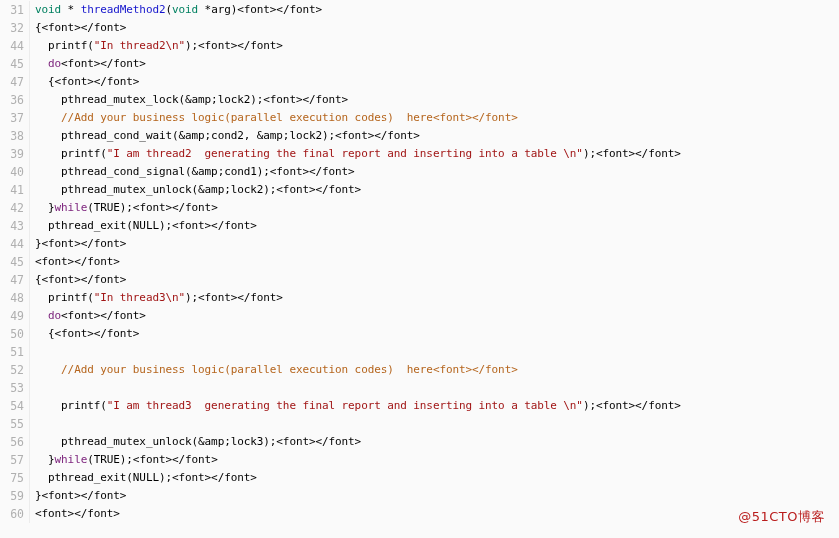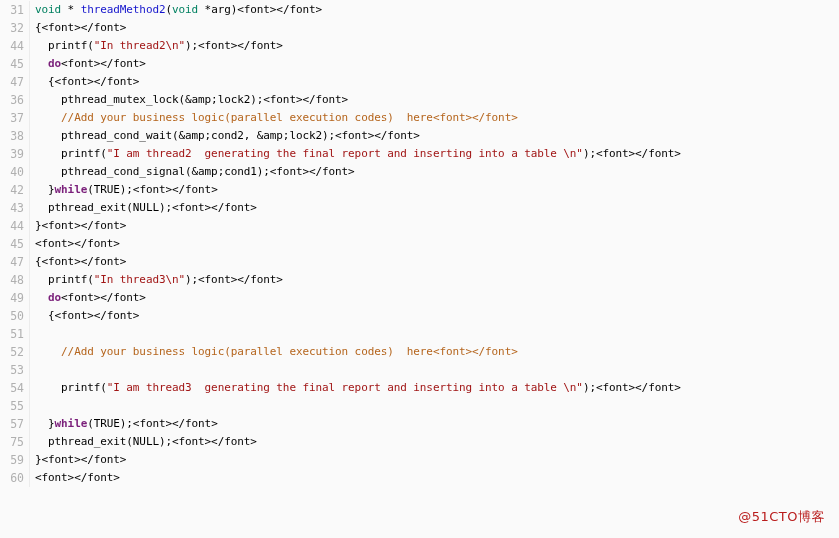--- a/index.html
+++ b/index.html
@@ -54,21 +54,21 @@
     color: #000000;
     white-space: pre;
     letter-spacing: -0.1px;
   }
 
   
   .tok-type      { color: #008060; }
   .tok-fn        { color: #1515cc; }
   .tok-string    { color: #a11616; }
   .tok-comment   { color: #b5651d; }
-  .tok-keyword   { color: #7a1f7a; font-weight: bold; }
+  .tok-keyword   { color: #7a1f7a; }
   .tok-plain     { color: #000000; }
 
   #watermark {
     position: absolute;
     right: 14px;
     bottom: 12px;
     font-family: "DejaVu Sans", "Liberation Sans", sans-serif;
     font-size: 13px;
     color: #b91c1c;
     letter-spacing: 0.5px;
@@ -83,32 +83,34 @@
       <div class="code-line"><span class="line-number">31</span><span class="line-content"><span class="tok-type">void</span><span class="tok-plain"> * </span><span class="tok-fn">threadMethod2</span><span class="tok-plain">(</span><span class="tok-type">void</span><span class="tok-plain"> *arg)&lt;font&gt;&lt;/font&gt;</span></span></div>
       <div class="code-line"><span class="line-number">32</span><span class="line-content"><span class="tok-plain">{&lt;font&gt;&lt;/font&gt;</span></span></div>
       <div class="code-line"><span class="line-number">44</span><span class="line-content"><span class="tok-plain">  printf(</span><span class="tok-string">"In thread2\n"</span><span class="tok-plain">);&lt;font&gt;&lt;/font&gt;</span></span></div>
       <div class="code-line"><span class="line-number">45</span><span class="line-content"><span class="tok-plain">  </span><span class="tok-keyword">do</span><span class="tok-plain">&lt;font&gt;&lt;/font&gt;</span></span></div>
       <div class="code-line"><span class="line-number">47</span><span class="line-content"><span class="tok-plain">  {&lt;font&gt;&lt;/font&gt;</span></span></div>
       <div class="code-line"><span class="line-number">36</span><span class="line-content"><span class="tok-plain">    pthread_mutex_lock(&amp;amp;lock2);&lt;font&gt;&lt;/font&gt;</span></span></div>
       <div class="code-line"><span class="line-number">37</span><span class="line-content"><span class="tok-comment">    //Add your business logic(parallel execution codes)  here</span><span class="tok-comment">&lt;font&gt;&lt;/font&gt;</span></span></div>
       <div class="code-line"><span class="line-number">38</span><span class="line-content"><span class="tok-plain">    pthread_cond_wait(&amp;amp;cond2, &amp;amp;lock2);&lt;font&gt;&lt;/font&gt;</span></span></div>
       <div class="code-line"><span class="line-number">39</span><span class="line-content"><span class="tok-plain">    printf(</span><span class="tok-string">"I am thread2  generating the final report and inserting into a table \n"</span><span class="tok-plain">);&lt;font&gt;&lt;/font&gt;</span></span></div>
       <div class="code-line"><span class="line-number">40</span><span class="line-content"><span class="tok-plain">    pthread_cond_signal(&amp;amp;cond1);&lt;font&gt;&lt;/font&gt;</span></span></div>
+      <div class="code-line"><span class="line-number">41</span><span class="line-content"><span class="tok-plain">    pthread_mutex_unlock(&amp;amp;lock2);&lt;font&gt;&lt;/font&gt;</span></span></div>
       <div class="code-line"><span class="line-number">42</span><span class="line-content"><span class="tok-plain">  }</span><span class="tok-keyword">while</span><span class="tok-plain">(TRUE);&lt;font&gt;&lt;/font&gt;</span></span></div>
       <div class="code-line"><span class="line-number">43</span><span class="line-content"><span class="tok-plain">  pthread_exit(NULL);&lt;font&gt;&lt;/font&gt;</span></span></div>
       <div class="code-line"><span class="line-number">44</span><span class="line-content"><span class="tok-plain">}&lt;font&gt;&lt;/font&gt;</span></span></div>
       <div class="code-line"><span class="line-number">45</span><span class="line-content"><span class="tok-plain">&lt;font&gt;&lt;/font&gt;</span></span></div>
       <div class="code-line"><span class="line-number">47</span><span class="line-content"><span class="tok-plain">{&lt;font&gt;&lt;/font&gt;</span></span></div>
       <div class="code-line"><span class="line-number">48</span><span class="line-content"><span class="tok-plain">  printf(</span><span class="tok-string">"In thread3\n"</span><span class="tok-plain">);&lt;font&gt;&lt;/font&gt;</span></span></div>
       <div class="code-line"><span class="line-number">49</span><span class="line-content"><span class="tok-plain">  </span><span class="tok-keyword">do</span><span class="tok-plain">&lt;font&gt;&lt;/font&gt;</span></span></div>
       <div class="code-line"><span class="line-number">50</span><span class="line-content"><span class="tok-plain">  {&lt;font&gt;&lt;/font&gt;</span></span></div>
       <div class="code-line"><span class="line-number">51</span></div>
       <div class="code-line"><span class="line-number">52</span><span class="line-content"><span class="tok-comment">    //Add your business logic(parallel execution codes)  here</span><span class="tok-comment">&lt;font&gt;&lt;/font&gt;</span></span></div>
       <div class="code-line"><span class="line-number">53</span></div>
       <div class="code-line"><span class="line-number">54</span><span class="line-content"><span class="tok-plain">    printf(</span><span class="tok-string">"I am thread3  generating the final report and inserting into a table \n"</span><span class="tok-plain">);&lt;font&gt;&lt;/font&gt;</span></span></div>
       <div class="code-line"><span class="line-number">55</span></div>
+      <div class="code-line"><span class="line-number">56</span><span class="line-content"><span class="tok-plain">    pthread_mutex_unlock(&amp;amp;lock3);&lt;font&gt;&lt;/font&gt;</span></span></div>
       <div class="code-line"><span class="line-number">57</span><span class="line-content"><span class="tok-plain">  }</span><span class="tok-keyword">while</span><span class="tok-plain">(TRUE);&lt;font&gt;&lt;/font&gt;</span></span></div>
       <div class="code-line"><span class="line-number">75</span><span class="line-content"><span class="tok-plain">  pthread_exit(NULL);&lt;font&gt;&lt;/font&gt;</span></span></div>
       <div class="code-line"><span class="line-number">59</span><span class="line-content"><span class="tok-plain">}&lt;font&gt;&lt;/font&gt;</span></span></div>
       <div class="code-line"><span class="line-number">60</span><span class="line-content"><span class="tok-plain">&lt;font&gt;&lt;/font&gt;</span></span></div>
     </div>
   <div id="watermark">@51CTO博客</div>
 </div>
 
 </body></html>

